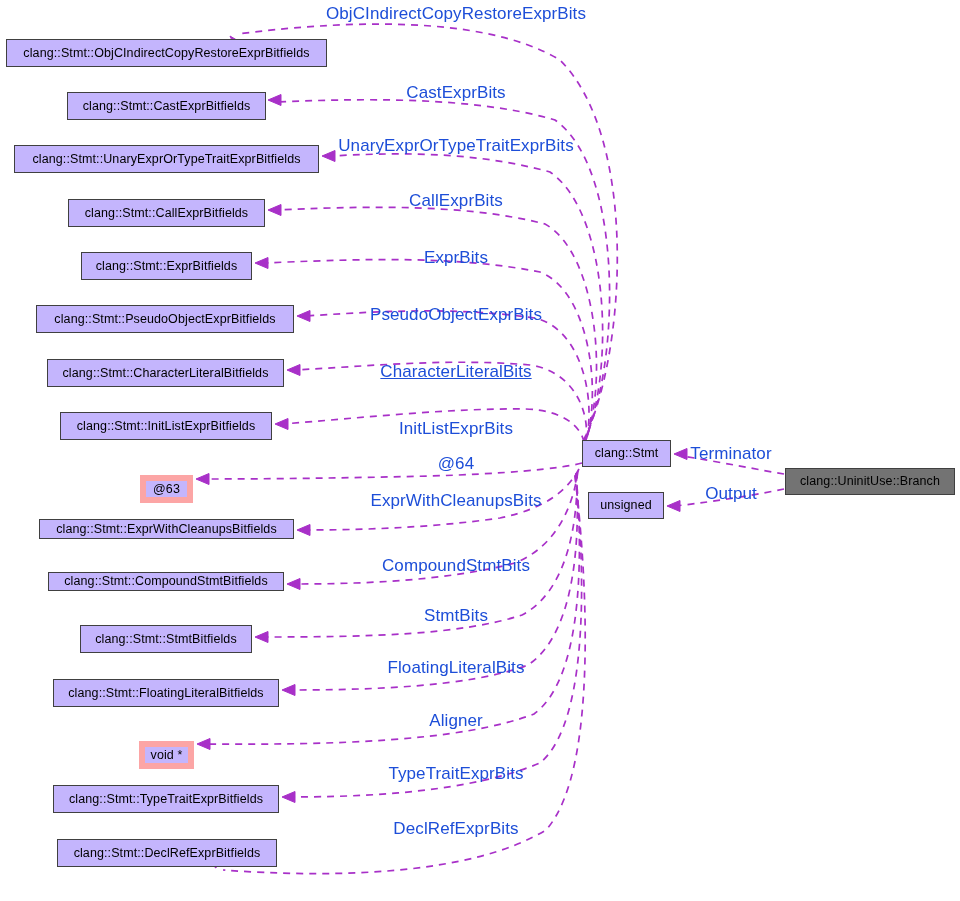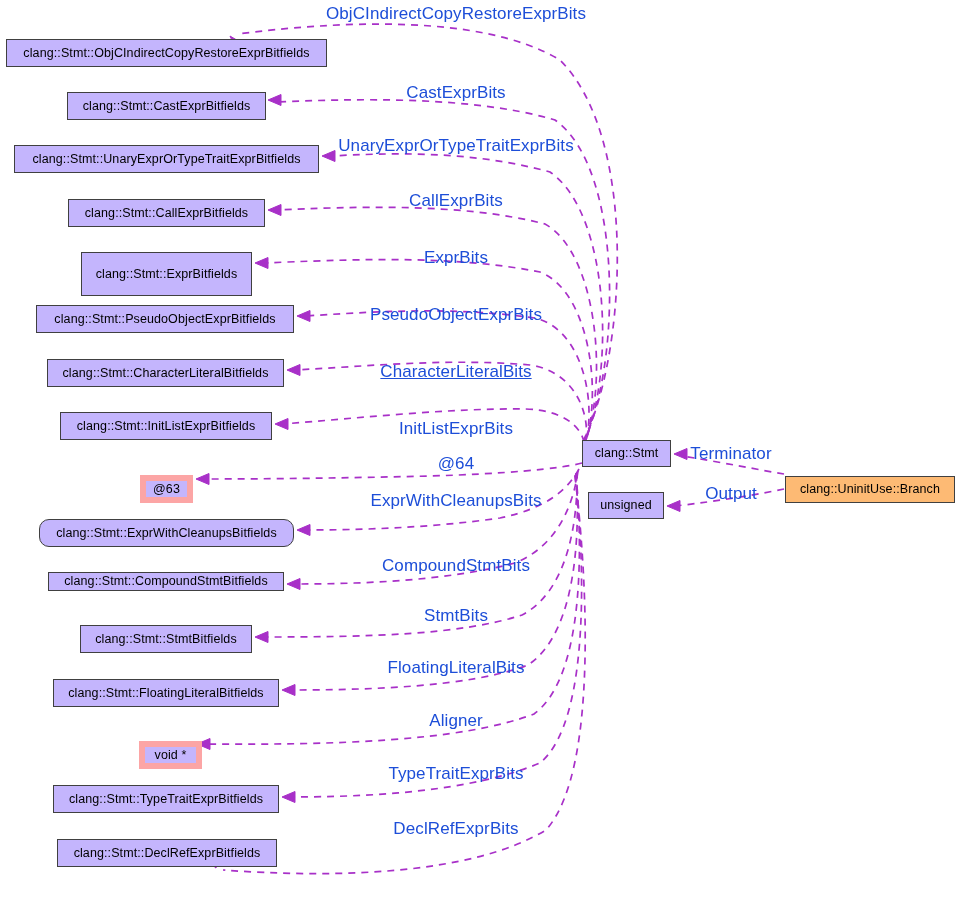--- a/index.html
+++ b/index.html
@@ -18,21 +18,21 @@
     display:flex;align-items:center;justify-content:center;
     background:#c4b5fd;
     border:1px solid #404040;
     font-size:12.5px;
     line-height:1;
     color:#000000;
     white-space:nowrap;
     letter-spacing:.1px;
   }
   .node.light{border:6px solid #fca5a5;margin-top:9px;}
-  .node.hl{background:#fdba74;border:1px solid #404040;margin-top:8px;}
+  .node.hl{background:#737373;border:1px solid #404040;}
   .edge-label{
     position:absolute;
     font-size:17px;
     color:#1d4ed8;
     white-space:nowrap;
     transform:translateX(-50%);
     line-height:1;
     letter-spacing:.1px;
   }
 </style>
@@ -122,48 +122,48 @@
       </div>
       <div class="node" style="left: 67px; top: 92px; width: 199px; height: 28px;">
         <span>clang::Stmt::CastExprBitfields</span>
       </div>
       <div class="node" style="left: 14px; top: 145px; width: 305px; height: 28px;">
         <span>clang::Stmt::UnaryExprOrTypeTraitExprBitfields</span>
       </div>
       <div class="node" style="left: 68px; top: 199px; width: 197px; height: 28px;">
         <span>clang::Stmt::CallExprBitfields</span>
       </div>
-      <div class="node" style="left: 81px; top: 252px; width: 171px; height: 44px;">
+      <div class="node" style="left: 81px; top: 252px; width: 171px; height: 28px;">
         <span>clang::Stmt::ExprBitfields</span>
       </div>
       <div class="node" style="left: 36px; top: 305px; width: 258px; height: 28px;">
         <span>clang::Stmt::PseudoObjectExprBitfields</span>
       </div>
       <div class="node" style="left: 47px; top: 359px; width: 237px; height: 28px;">
         <span>clang::Stmt::CharacterLiteralBitfields</span>
       </div>
       <div class="node" style="left: 60px; top: 412px; width: 212px; height: 28px;">
         <span>clang::Stmt::InitListExprBitfields</span>
       </div>
       <div class="node light" style="left: 140px; top: 466px; width: 53px; height: 28px;">
         <span>@63</span>
       </div>
-      <div class="node" style="left: 39px; top: 519px; width: 255px; height: 28px; border-radius: 10px;">
+      <div class="node" style="left: 39px; top: 519px; width: 255px; height: 20px;">
         <span>clang::Stmt::ExprWithCleanupsBitfields</span>
       </div>
       <div class="node" style="left: 48px; top: 572px; width: 236px; height: 19px;">
         <span>clang::Stmt::CompoundStmtBitfields</span>
       </div>
       <div class="node" style="left: 80px; top: 625px; width: 172px; height: 28px;">
         <span>clang::Stmt::StmtBitfields</span>
       </div>
       <div class="node" style="left: 53px; top: 679px; width: 226px; height: 28px;">
         <span>clang::Stmt::FloatingLiteralBitfields</span>
       </div>
-      <div class="node light" style="left: 139px; top: 732px; width: 63px; height: 28px;">
+      <div class="node light" style="left: 139px; top: 732px; width: 55px; height: 28px;">
         <span>void *</span>
       </div>
       <div class="node" style="left: 53px; top: 785px; width: 226px; height: 28px;">
         <span>clang::Stmt::TypeTraitExprBitfields</span>
       </div>
       <div class="node" style="left: 57px; top: 839px; width: 220px; height: 28px;">
         <span>clang::Stmt::DeclRefExprBitfields</span>
       </div>
       <div class="node" style="left: 582px; top: 440px; width: 89px; height: 27px;">
         <span>clang::Stmt</span>

